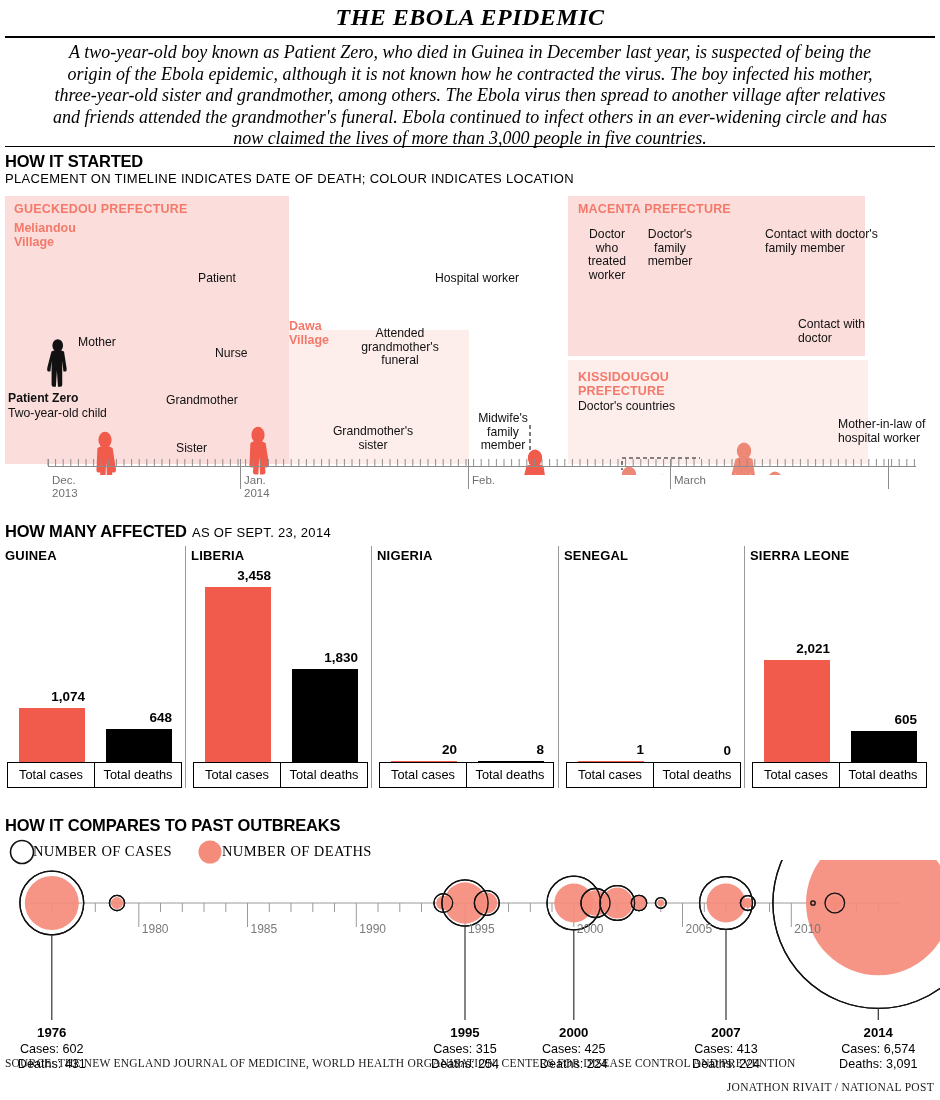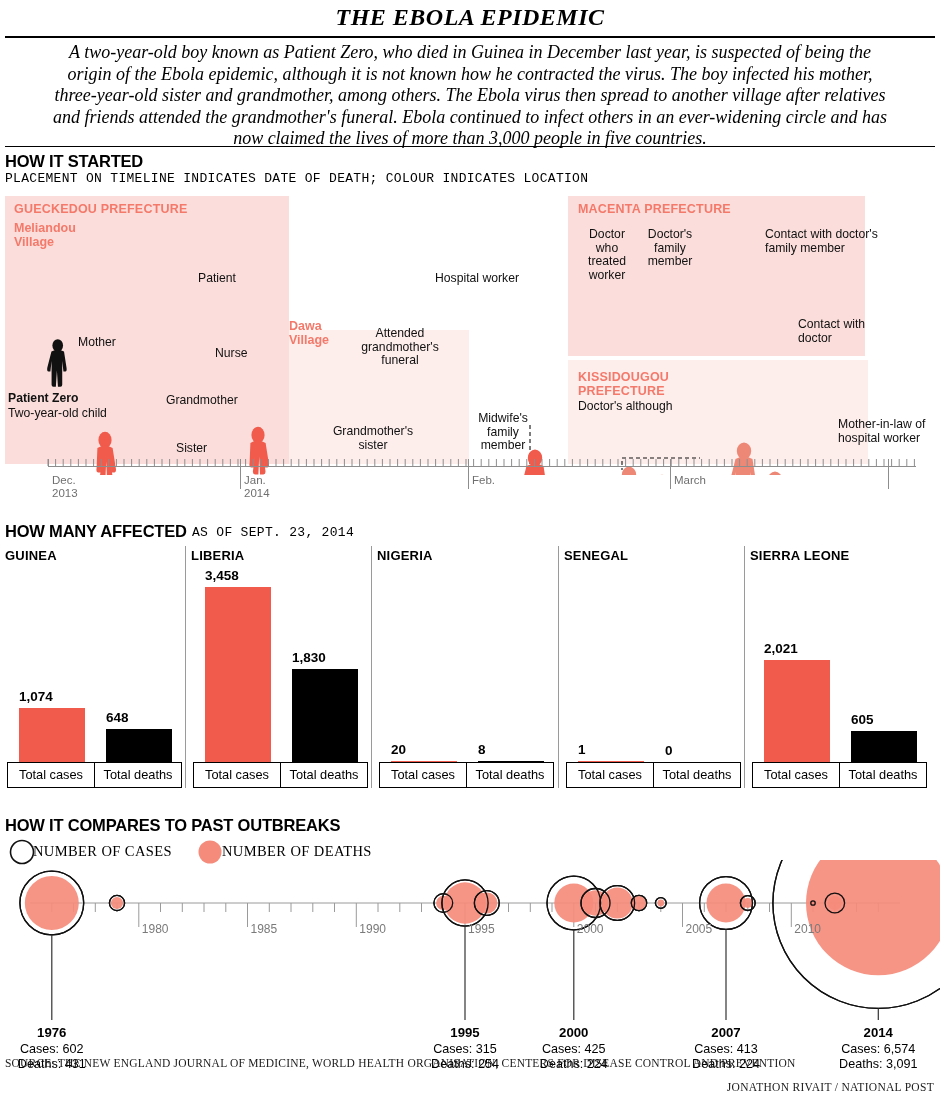--- a/index.html
+++ b/index.html
@@ -11,34 +11,34 @@
   
   .hdr-title{position:absolute;left:0;top:4px;width:940px;text-align:center;
     font-family:"Liberation Serif",serif;font-style:italic;font-weight:700;
     font-size:24px;letter-spacing:.5px;}
   .hdr-rule{position:absolute;left:5px;top:36px;width:930px;height:2px;background:#000;}
   .hdr-rule2{position:absolute;left:5px;top:146px;width:930px;height:1px;background:#000;}
   .standfirst{position:absolute;left:50px;top:42px;width:840px;text-align:center;
     font-family:"Liberation Serif",serif;font-style:italic;font-size:18px;line-height:21.5px;}
 
   .sec-title{position:absolute;font-weight:700;font-size:16.5px;letter-spacing:-.2px;}
-  .sec-sub{position:absolute;font-family:Liberation Mono, monospace;font-size:13px;letter-spacing:.3px;}
+  .sec-sub{position:absolute;font-family:Liberation Sans, sans-serif;font-size:13px;letter-spacing:.3px;}
   .pref-box{position:absolute;}
   .pref-name{position:absolute;font-weight:700;font-size:12.5px;letter-spacing:.2px;color:#F4796A;}
   .vill-name{position:absolute;font-weight:700;font-size:12.5px;line-height:13.5px;color:#F4796A;}
   .lbl{position:absolute;font-size:12.2px;line-height:13.5px;color:#111;}
   .lbl.b{font-weight:700;}
   .lbl.c{text-align:center;}
 
   .axis-line{position:absolute;background:#8d8d8d;}
   .mtick{position:absolute;width:1px;background:#8d8d8d;}
   .mlab{position:absolute;font-size:11.5px;color:#6f6f6f;line-height:13px;}
   .country{position:absolute;font-weight:700;font-size:13px;letter-spacing:.2px;}
   .bar{position:absolute;}
-  .barval{position:absolute;font-weight:700;font-size:13.5px;text-align:left;}
+  .barval{position:absolute;font-weight:700;font-size:13.5px;text-align:right;}
   .barlabbox{position:absolute;border:1px solid #000;box-sizing:border-box;
      font-size:12.8px;text-align:center;line-height:24px;height:26px;}
   .vdiv{position:absolute;width:1px;background:#9a9a9a;}
 
   
   .legtxt{position:absolute;font-family:"Liberation Serif",serif;font-size:14.5px;letter-spacing:.4px;}
   .bub-note{position:absolute;font-size:12.6px;line-height:15.5px;text-align:center;}
   .bub-note b{font-size:13.2px;}
 
   .src{position:absolute;left:5px;top:1057px;font-family:"Liberation Serif",serif;
@@ -163,21 +163,21 @@
   <div class="lbl" style="left:166px;top:394px;">Grandmother</div>
   <div class="lbl" style="left:176px;top:442px;">Sister</div>
   <div class="lbl c" style="left:355px;top:327px;width:90px;">Attended grandmother's funeral</div>
   <div class="lbl c" style="left:328px;top:425px;width:90px;">Grandmother's sister</div>
   <div class="lbl" style="left:435px;top:272px;">Hospital worker</div>
   <div class="lbl c" style="left:472px;top:412px;width:62px;">Midwife's family member</div>
   <div class="lbl c" style="left:578px;top:228px;width:58px;">Doctor who treated worker</div>
   <div class="lbl c" style="left:640px;top:228px;width:60px;">Doctor's family member</div>
   <div class="lbl" style="left:765px;top:228px;width:125px;">Contact with doctor's family member</div>
   <div class="lbl" style="left:798px;top:318px;width:70px;">Contact with doctor</div>
-  <div class="lbl" style="left:578px;top:400px;">Doctor's although</div>
+  <div class="lbl" style="left:578px;top:400px;">Doctor's countries</div>
   <div class="lbl" style="left:838px;top:418px;width:100px;">Mother-in-law of hospital worker</div>
 
   <div class="axis-line" style="left:48px;top:466px;width:868px;height:1px;"></div>
   <svg width="940" height="16" style="position:absolute;left:0;top:459px;">
     <g id="tickgroup" stroke="#8d8d8d" stroke-width="1">
         <line x1="48.0" y1="0" x2="48.0" y2="7"></line>
         <line x1="55.6" y1="0" x2="55.6" y2="7"></line>
         <line x1="63.2" y1="0" x2="63.2" y2="7"></line>
         <line x1="70.8" y1="0" x2="70.8" y2="7"></line>
         <line x1="78.4" y1="0" x2="78.4" y2="7"></line>

